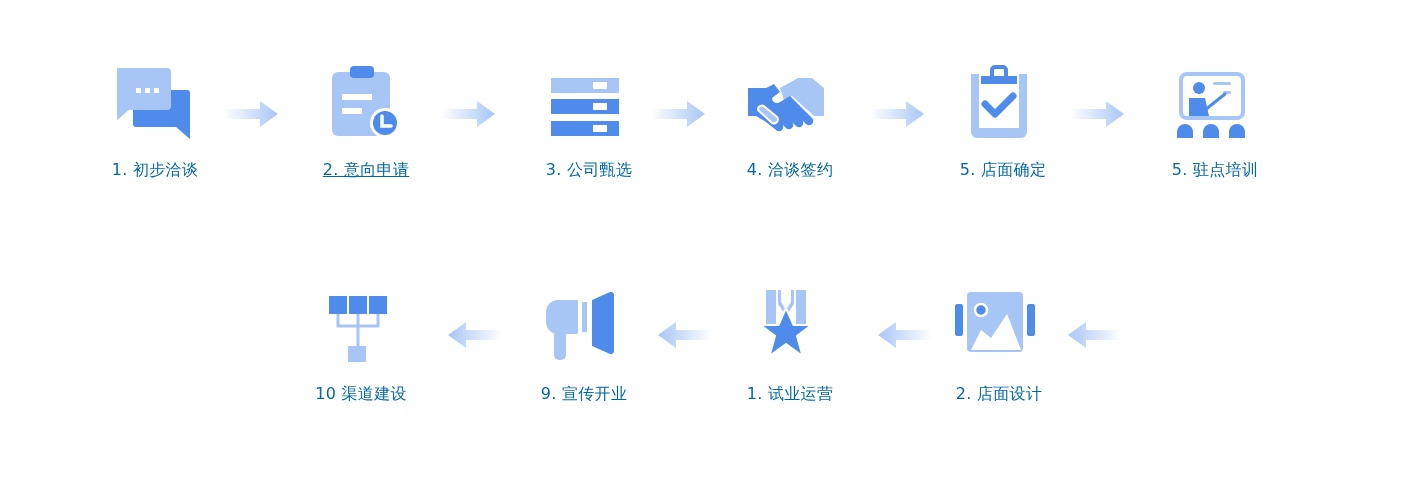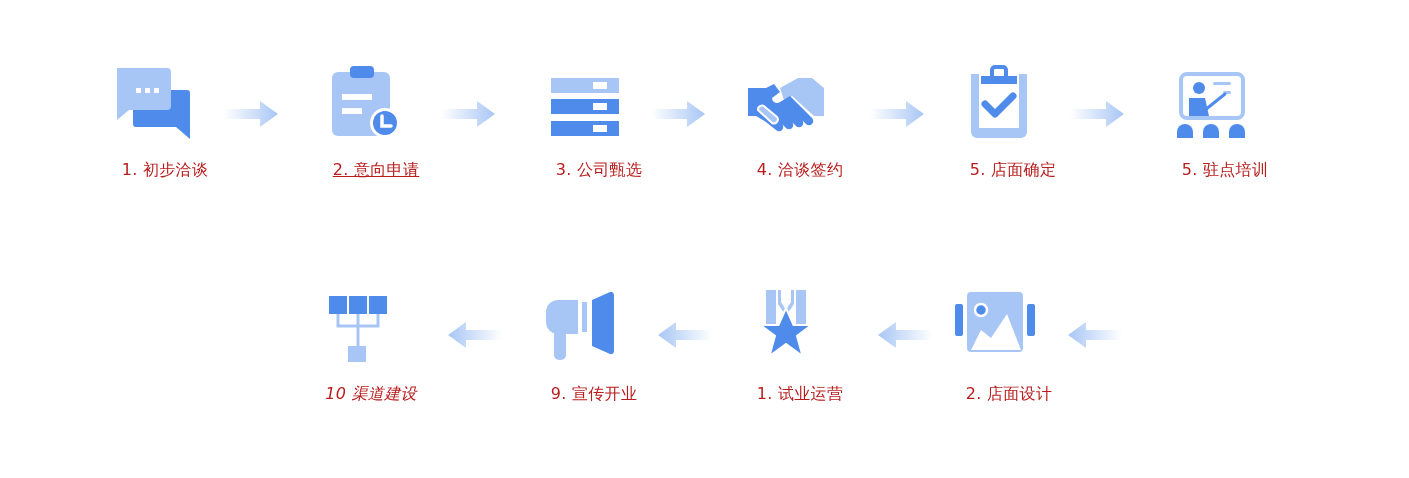--- a/index.html
+++ b/index.html
@@ -1,22 +1,22 @@
 <!DOCTYPE html>
 <html><head>
 <meta charset="utf-8">
 <style>
   html, body { margin:0; padding:0; background:#ffffff; }
   body { width:1409px; height:478px; position:relative; overflow:hidden;
          font-family:"DejaVu Sans","Liberation Sans",sans-serif; }
   .step { position:absolute; width:160px; text-align:center; }
   .step .icon { position:absolute; left:50%; transform:translateX(-50%); width:84px; height:76px; }
   .step .icon svg { width:84px; height:76px; display:block; }
-  .step .label { position:absolute; left:14px; width:160px; text-align:center;
-                 font-size:16px; color:#b91c1c; white-space:nowrap; letter-spacing:0.3px; }
+  .step .label { position:absolute; left:4px; width:160px; text-align:center;
+                 font-size:16px; color:#0369a1; white-space:nowrap; letter-spacing:0.3px; }
   .arrow { position:absolute; width:54px; height:26px; }
   .arrow svg { width:54px; height:26px; display:block; }
 </style>
 </head>
 <body>
 
 <svg width="0" height="0" style="position:absolute">
   <defs>
     <linearGradient id="gradR" x1="0" x2="1" y1="0" y2="0">
       <stop offset="0" stop-color="#A8C6F5" stop-opacity="0"></stop>
@@ -206,14 +206,14 @@
 <div class="step" style="left:277px; top:286px;">
   <div class="icon">
     <svg viewBox="0 0 84 76">
       <rect x="14" y="10" width="18" height="18" fill="#4F8BEB"></rect>
       <rect x="34" y="10" width="18" height="18" fill="#4F8BEB"></rect>
       <rect x="54" y="10" width="18" height="18" fill="#4F8BEB"></rect>
       <path d="M23 28 v12 h40 v-12 M43 28 v32" stroke="#A8C6F5" stroke-width="3" fill="none"></path>
       <rect x="33" y="60" width="18" height="18" fill="#A8C6F5"></rect>
     </svg>
   </div>
-  <div class="label" style="top:98px;font-style:italic;">10 渠道建设</div>
+  <div class="label" style="top:98px;">10 渠道建设</div>
 </div>
 
 </body></html>

